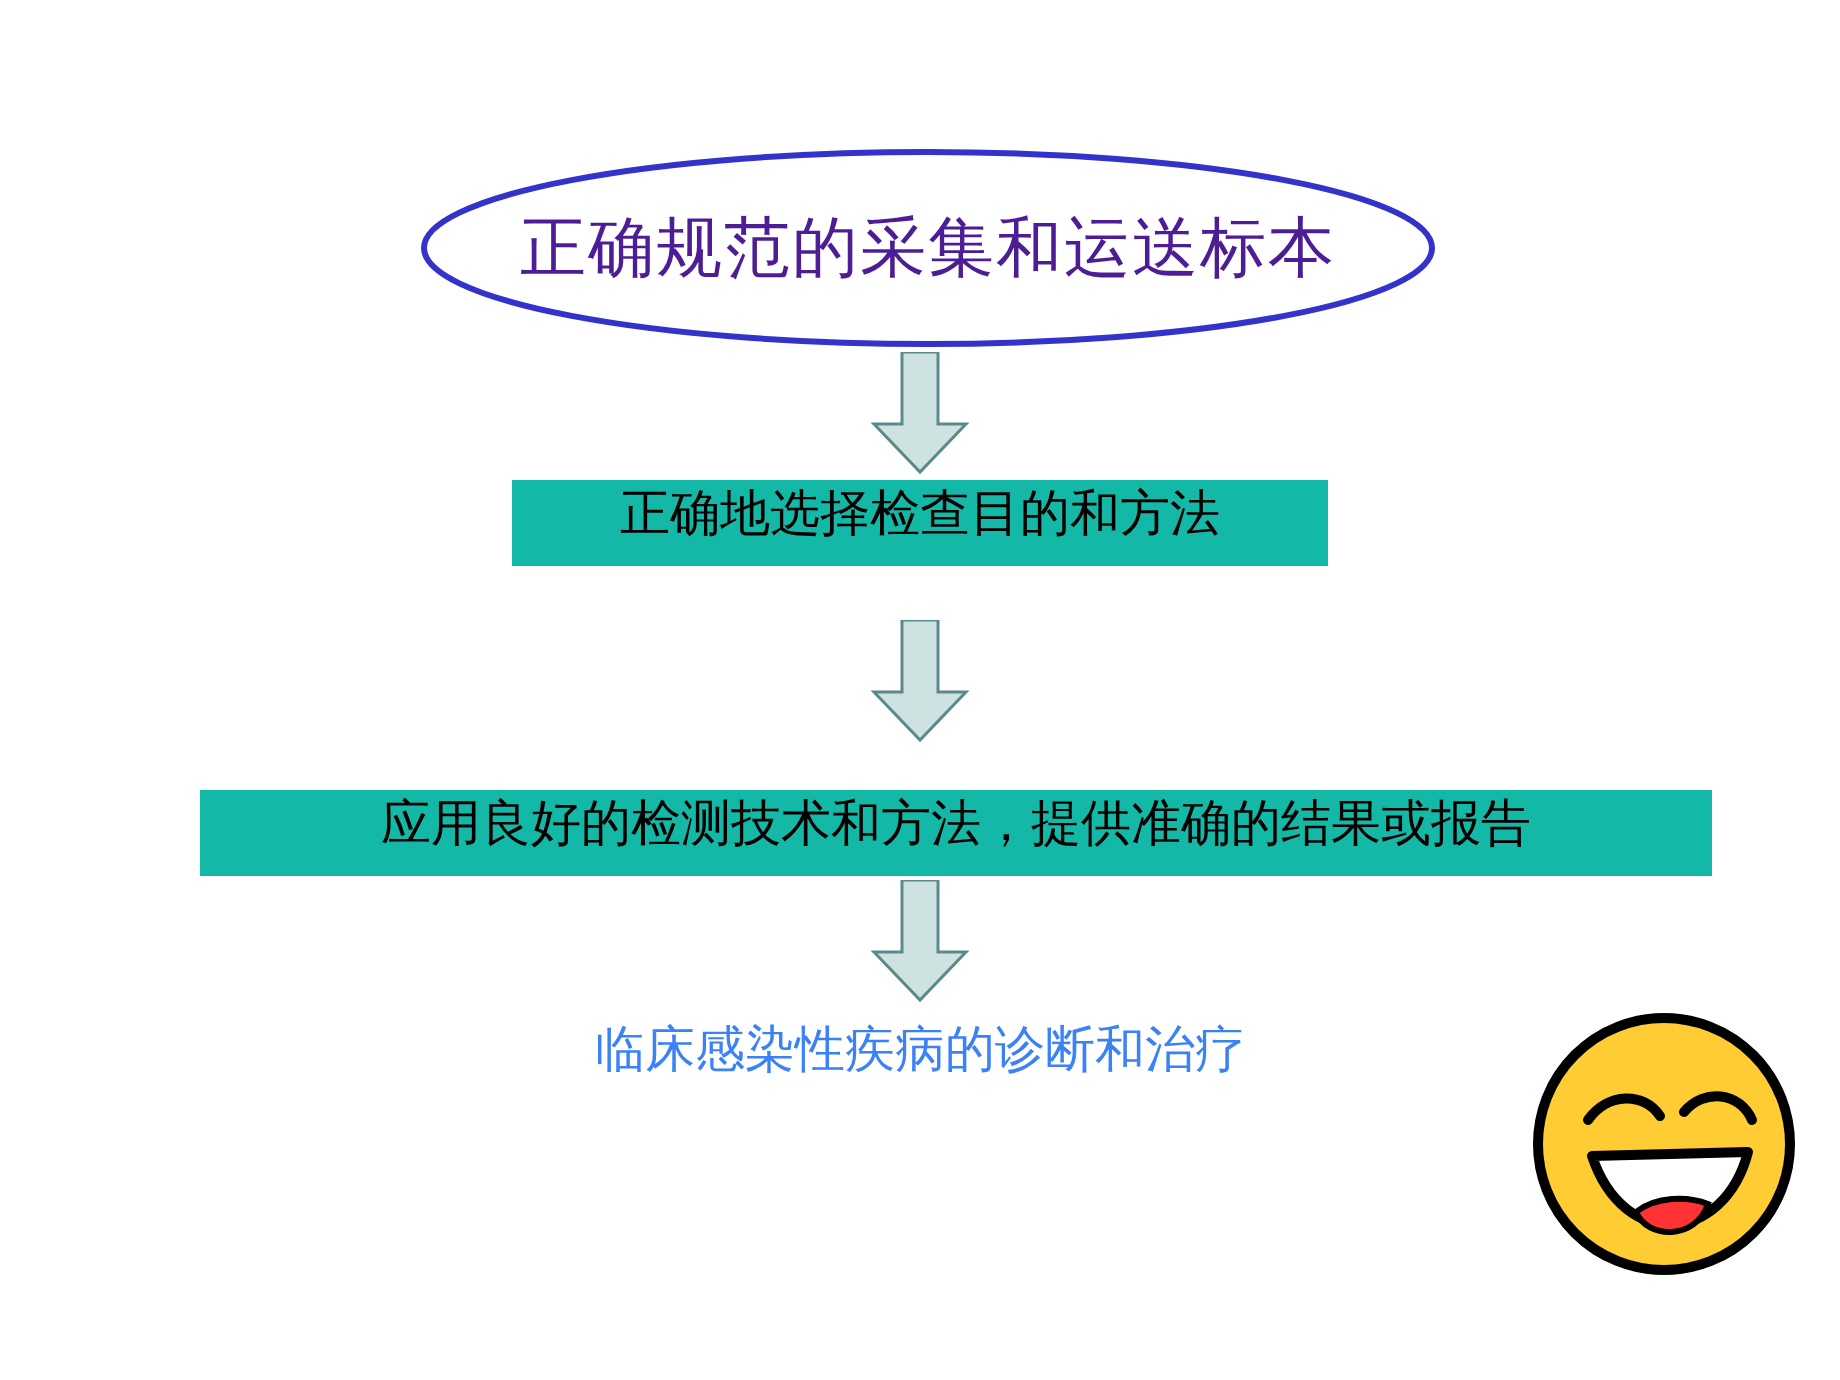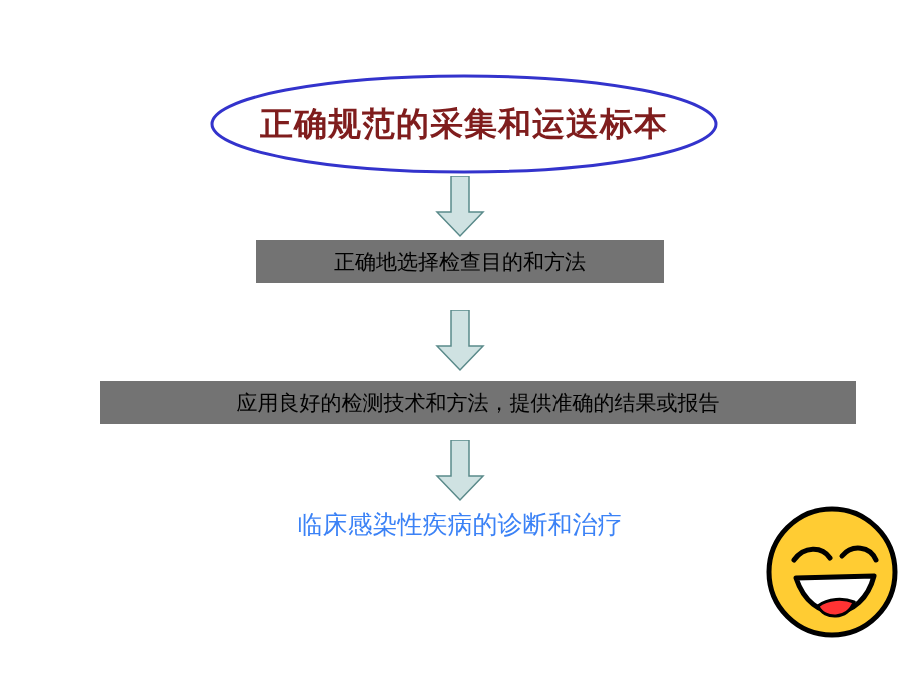--- a/index.html
+++ b/index.html
@@ -35,46 +35,46 @@
   .ellipse-text {
     position: absolute;
     left: 0;
     top: 0;
     width: 512px;
     height: 104px;
     display: flex;
     align-items: center;
     justify-content: center;
     font-size: 33px;
-    font-weight: bold;
-    color: #7f1d1d;
+    font-weight: normal;
+    color: #4c1d95;
     letter-spacing: 1px;
     white-space: nowrap;
   }
 
   
   .box {
     position: absolute;
-    background: #737373;
+    background: #14b8a6;
     display: flex;
-    align-items: center;
+    align-items: flex-start;
     justify-content: center;
-    font-size: 21px;
+    font-size: 25px;
     color: #000000;
     white-space: nowrap;
   }
   .box-1 {
     left: 256px;
     top: 240px;
     width: 408px;
     height: 43px;
   }
   .box-2 {
     left: 100px;
-    top: 381px;
+    top: 395px;
     width: 756px;
     height: 43px;
     font-family: Liberation Serif, serif;
   }
 
   
   .plain-text {
     position: absolute;
     left: 150px;
     top: 508px;

